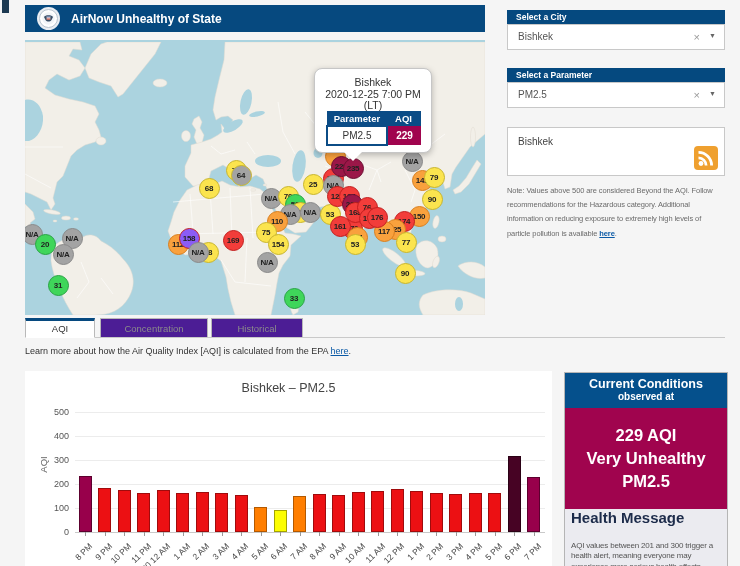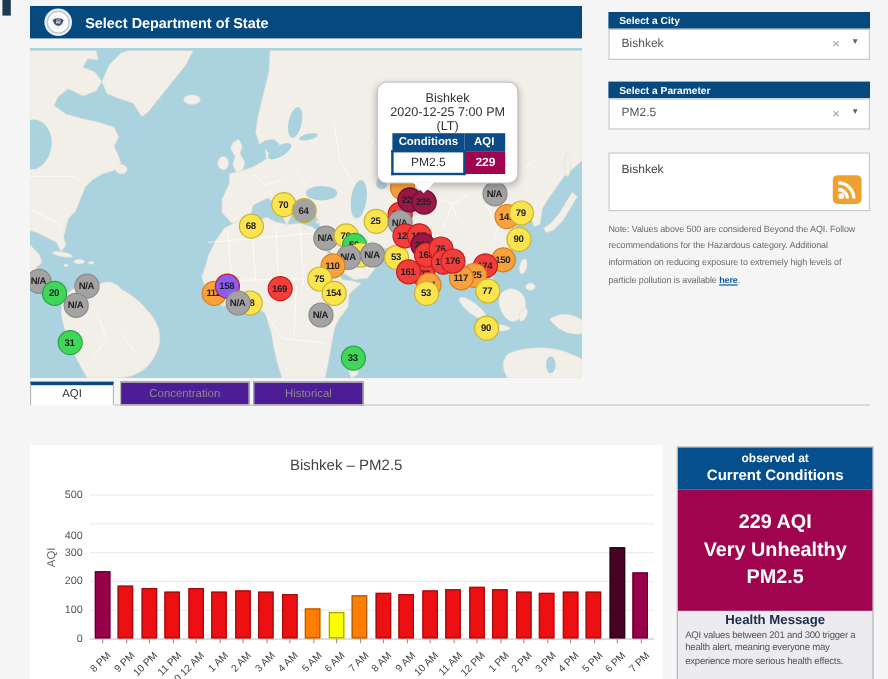--- a/index.html
+++ b/index.html
@@ -67,41 +67,41 @@
   #note { left:507px; top:184px; width:216px; font-size:7.5px; letter-spacing:-0.1px; color:#6b6b6b; line-height:14.2px; }
 
   #cc { left:564px; top:372px; width:164px; height:200px; border:1px solid #b5b5b5; background:#ebebf0; }
   #cc-hdr { background:#05508c; color:#fff; text-align:center; padding:4px 2px 5px; }
   #cc-h1 { font-size:12.5px; font-weight:bold; line-height:14px; }
   #cc-h2 { font-size:10px; font-weight:bold; line-height:12px; }
   #cc-h3 { font-size:11px; font-weight:bold; line-height:14px; }
   #cc-aqi { background:#a0044e; color:#fff; text-align:center; font-size:16.5px; font-weight:bold;
             line-height:23px; padding:16px 0; }
   #cc-health { padding:3px 6px 0; }
-  #cc-ht { text-align:center; font-size:11px; line-height:11px; font-weight:bold; color:#1c2b4a; margin-bottom:2px; }
+  #cc-ht { font-size:15px; line-height:11px; font-weight:bold; color:#1c2b4a; margin-bottom:18px; }
   #cc-hb { font-size:8px; letter-spacing:-0.2px; color:#555; line-height:10.3px; }
 </style>
 </head>
 <body>
 
 <div id="app">
   <div id="corner" class="abs"></div>
 
   <div id="hdr" class="abs">
     <svg id="seal" class="abs" width="25" height="25" viewBox="0 0 25 25">
       <circle cx="12.5" cy="12.5" r="11.5" fill="#e9edf2"></circle>
       <circle cx="12.5" cy="12.5" r="9" fill="#ffffff" stroke="#b9c4cf" stroke-width="1"></circle>
       <circle cx="12.5" cy="12.5" r="6.2" fill="#f2f5f8"></circle>
       <path d="M8,11 C9,8.5 16,8.5 17,11 L15.5,14 C14,16 11,16 9.5,14 Z" fill="#3b4f66"></path>
       <rect x="10.7" y="10.2" width="3.6" height="3.4" fill="#fff"></rect>
       <rect x="10.7" y="10.2" width="3.6" height="1.2" fill="#5571a0"></rect>
       <rect x="10.7" y="11.9" width="3.6" height="0.6" fill="#c0392b"></rect>
       <rect x="10.7" y="13" width="3.6" height="0.6" fill="#c0392b"></rect>
     </svg>
-    <div id="hdr-title" class="abs">Select Department of State</div>
+    <div id="hdr-title" class="abs">AirNow Unhealthy of State</div>
   </div>
 
   <div id="map" class="abs">
     <svg width="460" height="273" viewBox="0 0 460 273">
       <rect x="0" y="0" width="460" height="273" fill="#abd3df"></rect>
       <g fill="#f2efe8" stroke="#e0dbd0" stroke-width="0.5">
 
         <path d="M0,0 L55,0 L57,8 L48,7 L44,14 L54,18 L60,26 L55,34 L44,38 L32,32 L24,38 L20,46 L30,53 L44,57 L58,60 L70,64 L74,72 L70,80 L74,88 L76,95 L70,100 L60,103 L52,108 L46,114 L42,124 L38,134 L32,140 L30,148 L28,156 L30,162 L26,168 L22,160 L14,156 L6,152 L0,150 Z"></path>
 
         <path d="M0,58 C8,56 16,62 18,74 C19,86 12,97 4,99 L0,99 Z" fill="#abd3df" stroke="none"></path>
@@ -194,21 +194,21 @@
     </svg>
 
     <div id="markers">
         <div class="mk" style="left: -3.5px; top: 183.5px; background: rgb(163, 163, 163); border-color: rgb(138, 138, 138);">N/A</div>
         <div class="mk" style="left: 9.5px; top: 193.5px; background: rgb(63, 214, 90); border-color: rgb(42, 163, 69);">20</div>
         <div class="mk" style="left: 36.5px; top: 187.5px; background: rgb(163, 163, 163); border-color: rgb(138, 138, 138);">N/A</div>
         <div class="mk" style="left: 27.5px; top: 203.5px; background: rgb(163, 163, 163); border-color: rgb(138, 138, 138);">N/A</div>
         <div class="mk" style="left: 22.5px; top: 234.5px; background: rgb(63, 214, 90); border-color: rgb(42, 163, 69);">31</div>
         <div class="mk" style="left: 173.5px; top: 137.5px; background: rgb(251, 228, 78); border-color: rgb(200, 181, 46);">68</div>
         <div class="mk" style="left: 200.5px; top: 119.5px; background: rgb(251, 228, 78); border-color: rgb(200, 181, 46);">70</div>
-        <div class="mk" style="left: 205.5px; top: 124.5px; background: #a3a3a3; border-color: rgb(200, 181, 46); margin-left: 12px;">64</div>
+        <div class="mk" style="left: 205.5px; top: 124.5px; background: #a3a3a3; border-color: rgb(200, 181, 46);">64</div>
         <div class="mk" style="left: 142.5px; top: 193.5px; background: rgb(249, 161, 61); border-color: rgb(217, 127, 30);">112</div>
         <div class="mk" style="left: 153.5px; top: 187.5px; background: #8b5cf6; border-color: rgb(194, 31, 31);">158</div>
         <div class="mk" style="left: 172.5px; top: 201.5px; background: rgb(251, 228, 78); border-color: rgb(200, 181, 46);">48</div>
         <div class="mk" style="left: 162.5px; top: 201.5px; background: rgb(163, 163, 163); border-color: rgb(138, 138, 138);">N/A</div>
         <div class="mk" style="left: 197.5px; top: 189.5px; background: rgb(242, 61, 58); border-color: rgb(194, 31, 31);">169</div>
         <div class="mk" style="left: 277.5px; top: 133.5px; background: rgb(251, 228, 78); border-color: rgb(200, 181, 46);">25</div>
         <div class="mk" style="left: 235.5px; top: 147.5px; background: rgb(163, 163, 163); border-color: rgb(138, 138, 138);">N/A</div>
         <div class="mk" style="left: 252.5px; top: 145.5px; background: rgb(251, 228, 78); border-color: rgb(200, 181, 46);">70</div>
         <div class="mk" style="left: 259.5px; top: 153.5px; background: rgb(63, 214, 90); border-color: rgb(42, 163, 69);">50</div>
         <div class="mk" style="left: 264.5px; top: 161.5px; background: rgb(251, 228, 78); border-color: rgb(200, 181, 46);">75</div>
@@ -248,53 +248,54 @@
         <div class="mk" style="left: 317.5px; top: 117.5px; background: rgb(155, 23, 72); border-color: rgb(109, 15, 51);">235</div>
       </div>
 
     <div id="tip" class="abs">
       <div id="tip-city" class="tip-line">Bishkek</div>
       <div class="tip-line">2020-12-25 7:00 PM</div>
       <div class="tip-line">(LT)</div>
       <table id="tip-table">
         <tbody>
             <tr>
-          <th>Conditions</th>
+          <th>Parameter</th>
           <th>AQI</th>
         </tr>
         <tr>
           <td id="td-poll">PM2.5</td>
           <td id="td-aqi">229</td>
         </tr>
       </tbody>
         </table>
     </div>
     <div id="tip-arrow" class="abs"></div>
   </div>
 
   <div id="tab-aqi" class="tab">AQI</div>
   <div id="tab-conc" class="tab">Concentration</div>
   <div id="tab-hist" class="tab">Historical</div>
   <div id="tabline" class="abs"></div>
 
+  <div id="learn" class="abs"><span>Learn more about how the Air Quality Index [AQI] is calculated from the EPA </span><a class="lnk" href="#">here</a><span>.</span></div>
 
   <div id="chart" class="abs">
     <div id="chart-title" class="abs">Bishkek – PM2.5</div>
     <div id="ylab" class="abs">AQI</div>
     <div id="plot">
         <div class="grid grid0" style="top: 161px;"></div>
         <div class="ytick" style="top: 156px;">0</div>
         <div class="grid" style="top: 137px;"></div>
         <div class="ytick" style="top: 132px;">100</div>
         <div class="grid" style="top: 113px;"></div>
         <div class="ytick" style="top: 108px;">200</div>
         <div class="grid" style="top: 89px;"></div>
         <div class="ytick" style="top: 84px;">300</div>
         <div class="grid" style="top: 65px;"></div>
-        <div class="ytick" style="top: 60px; margin-top: 10px;">400</div>
+        <div class="ytick" style="top: 60px;">400</div>
         <div class="grid" style="top: 41px;"></div>
         <div class="ytick" style="top: 36px;">500</div>
         <div class="bar" style="left: 53.5px; top: 105px; height: 56px; background: rgb(152, 0, 75); border-color: rgb(92, 0, 46);"></div>
         <div class="xtick" style="left: 60px;"></div>
         <div class="xlab" style="left: -28px;">8 PM</div>
         <div class="bar" style="left: 73px; top: 117px; height: 44px; background: rgb(236, 16, 19); border-color: rgb(160, 11, 12);"></div>
         <div class="xtick" style="left: 79.5px;"></div>
         <div class="xlab" style="left: -8.5px;">9 PM</div>
         <div class="bar" style="left: 92.5px; top: 119px; height: 42px; background: rgb(236, 16, 19); border-color: rgb(160, 11, 12);"></div>
         <div class="xtick" style="left: 99px;"></div>
@@ -384,22 +385,22 @@
         <circle cx="7" cy="17.5" r="2.4" fill="#fff"></circle>
         <path d="M4.5,10.5 A9,9 0 0 1 13.5,19.5 L10.7,19.5 A6.2,6.2 0 0 0 4.5,13.3 Z" fill="#fff"></path>
         <path d="M4.5,5 A14.5,14.5 0 0 1 19,19.5 L16.2,19.5 A11.7,11.7 0 0 0 4.5,7.8 Z" fill="#fff"></path>
       </svg>
     </div>
   </div>
   <div id="note" class="abs"><span>Note: Values above 500 are considered Beyond the AQI. Follow recommendations for the Hazardous category. Additional information on reducing exposure to extremely high levels of particle pollution is available </span><a class="lnk" href="#">here</a><span>.</span></div>
 
   <div id="cc" class="abs">
     <div id="cc-hdr">
+      <div id="cc-h1">Current Conditions</div>
       <div id="cc-h2">observed at</div>
-      <div id="cc-h1">Current Conditions</div>
     </div>
     <div id="cc-aqi">
       <div>229 AQI</div>
       <div>Very Unhealthy</div>
       <div>PM2.5</div>
     </div>
     <div id="cc-health">
       <div id="cc-ht">Health Message</div>
       <div id="cc-hb">AQI values between 201 and 300 trigger a health alert, meaning everyone may experience more serious health effects.</div>
     </div>

